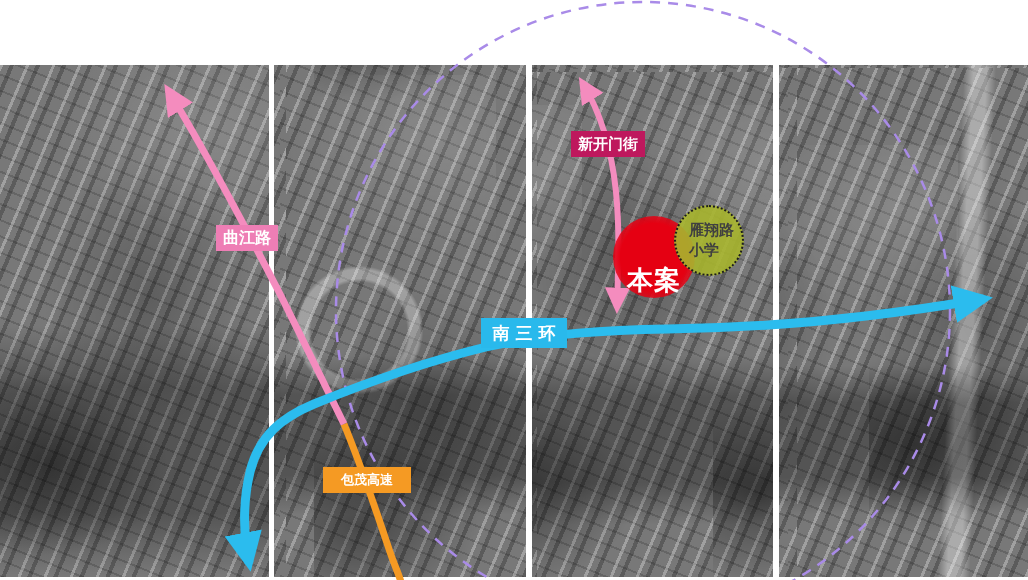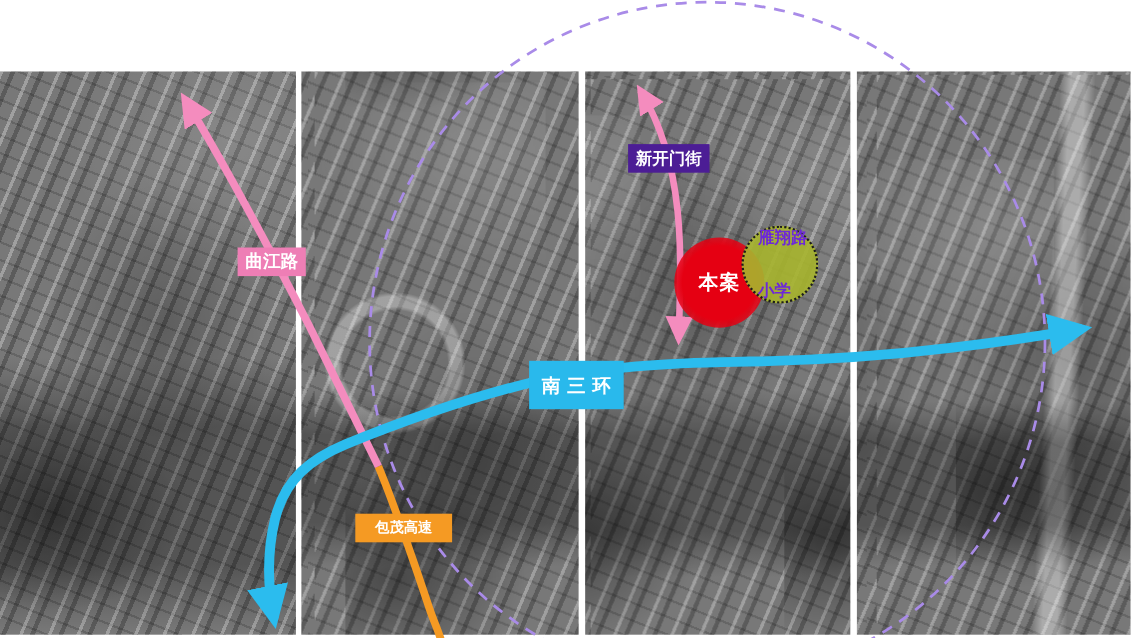--- a/index.html
+++ b/index.html
@@ -27,35 +27,35 @@
   .darkband{background:linear-gradient(180deg, transparent, rgba(0,0,0,.30) 25% 75%, transparent);}
 
   
   #overlay{position:absolute;left:0;top:0;z-index:3;pointer-events:none;}
 
   .road-label{
     position:absolute;z-index:4;display:flex;align-items:center;justify-content:center;
     color:#ffffff;font-weight:bold;white-space:nowrap;
   }
   .lbl-qujiang   {left:216px;top:225px;width:62px;height:26px;background:#EE7EB5;font-size:16px;}
-  .lbl-xinkaimen {left:571px;top:131px;width:74px;height:26px;background:#4c1d95;font-size:15px;}
-  .lbl-nansanhuan{left:481px;top:328px;width:86px;height:44px;background:#29B9EC;font-size:17px;}
+  .lbl-xinkaimen {left:571px;top:131px;width:74px;height:26px;background:#be185d;font-size:15px;}
+  .lbl-nansanhuan{left:481px;top:318px;width:86px;height:30px;background:#29B9EC;font-size:17px;}
   .lbl-baomao    {left:323px;top:467px;width:88px;height:26px;background:#F59A23;font-size:13px;}
 
   .site-circle{
     position:absolute;left:613px;top:216px;width:82px;height:82px;border-radius:50%;z-index:5;
     background:radial-gradient(circle, #E50012 0%, #E50012 58%, rgba(229,0,18,.80) 72%, rgba(233,62,62,.45) 87%, rgba(242,120,120,.10) 100%);
-    display:flex;align-items:center;justify-content:center;
-    color:#ffffff;font-size:18px;font-weight:bold;letter-spacing:1px;
+    display:flex;align-items:flex-end;justify-content:center;
+    color:#ffffff;font-size:26px;font-weight:bold;letter-spacing:1px;
   }
   .school-circle{
     position:absolute;left:674px;top:205px;width:70px;height:71px;border-radius:50%;z-index:6;
     background:rgba(167,181,45,.90);border:2px dotted #1c1c1c;box-sizing:border-box;
-    display:flex;flex-direction:column;justify-content:space-between;
-    padding-left:13px;color:#6d28d9;font-size:15px;font-weight:600;line-height:1.3;
+    display:flex;flex-direction:column;justify-content:center;
+    padding-left:13px;color:#404040;font-size:15px;font-weight:600;line-height:1.3;
   }
 </style>
 </head>
 <body>
 
 <div id="stage">
 
   <div class="tile t1" style="left:0;width:269px;">
     <div class="deco darkband" style="left:0;top:260px;width:100%;height:250px;"></div>
   </div>

